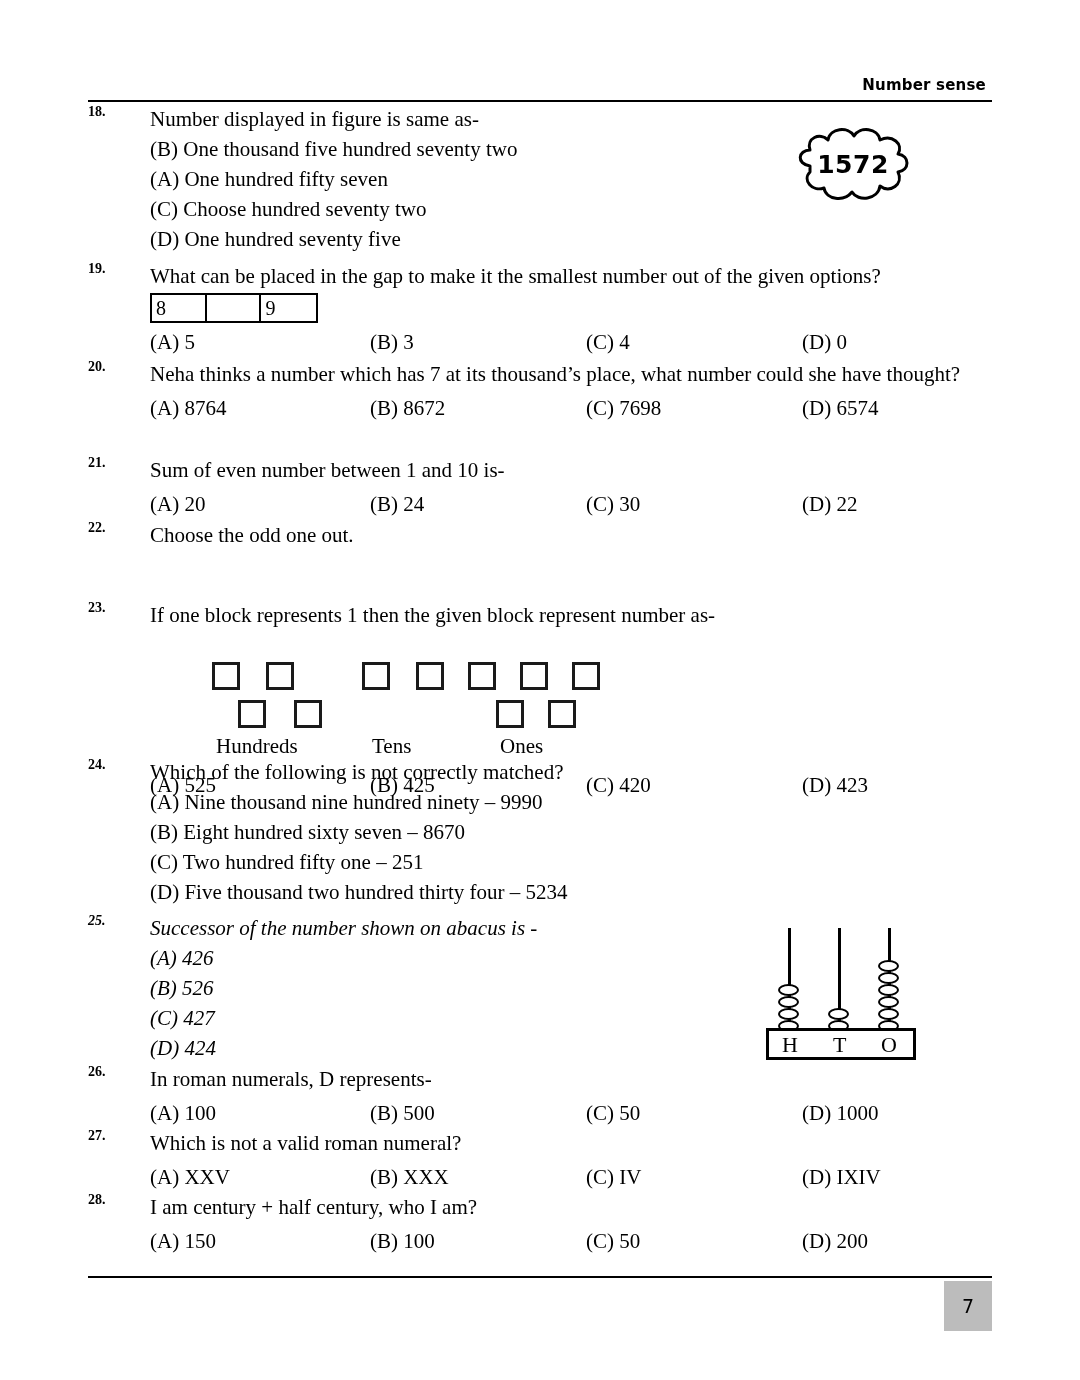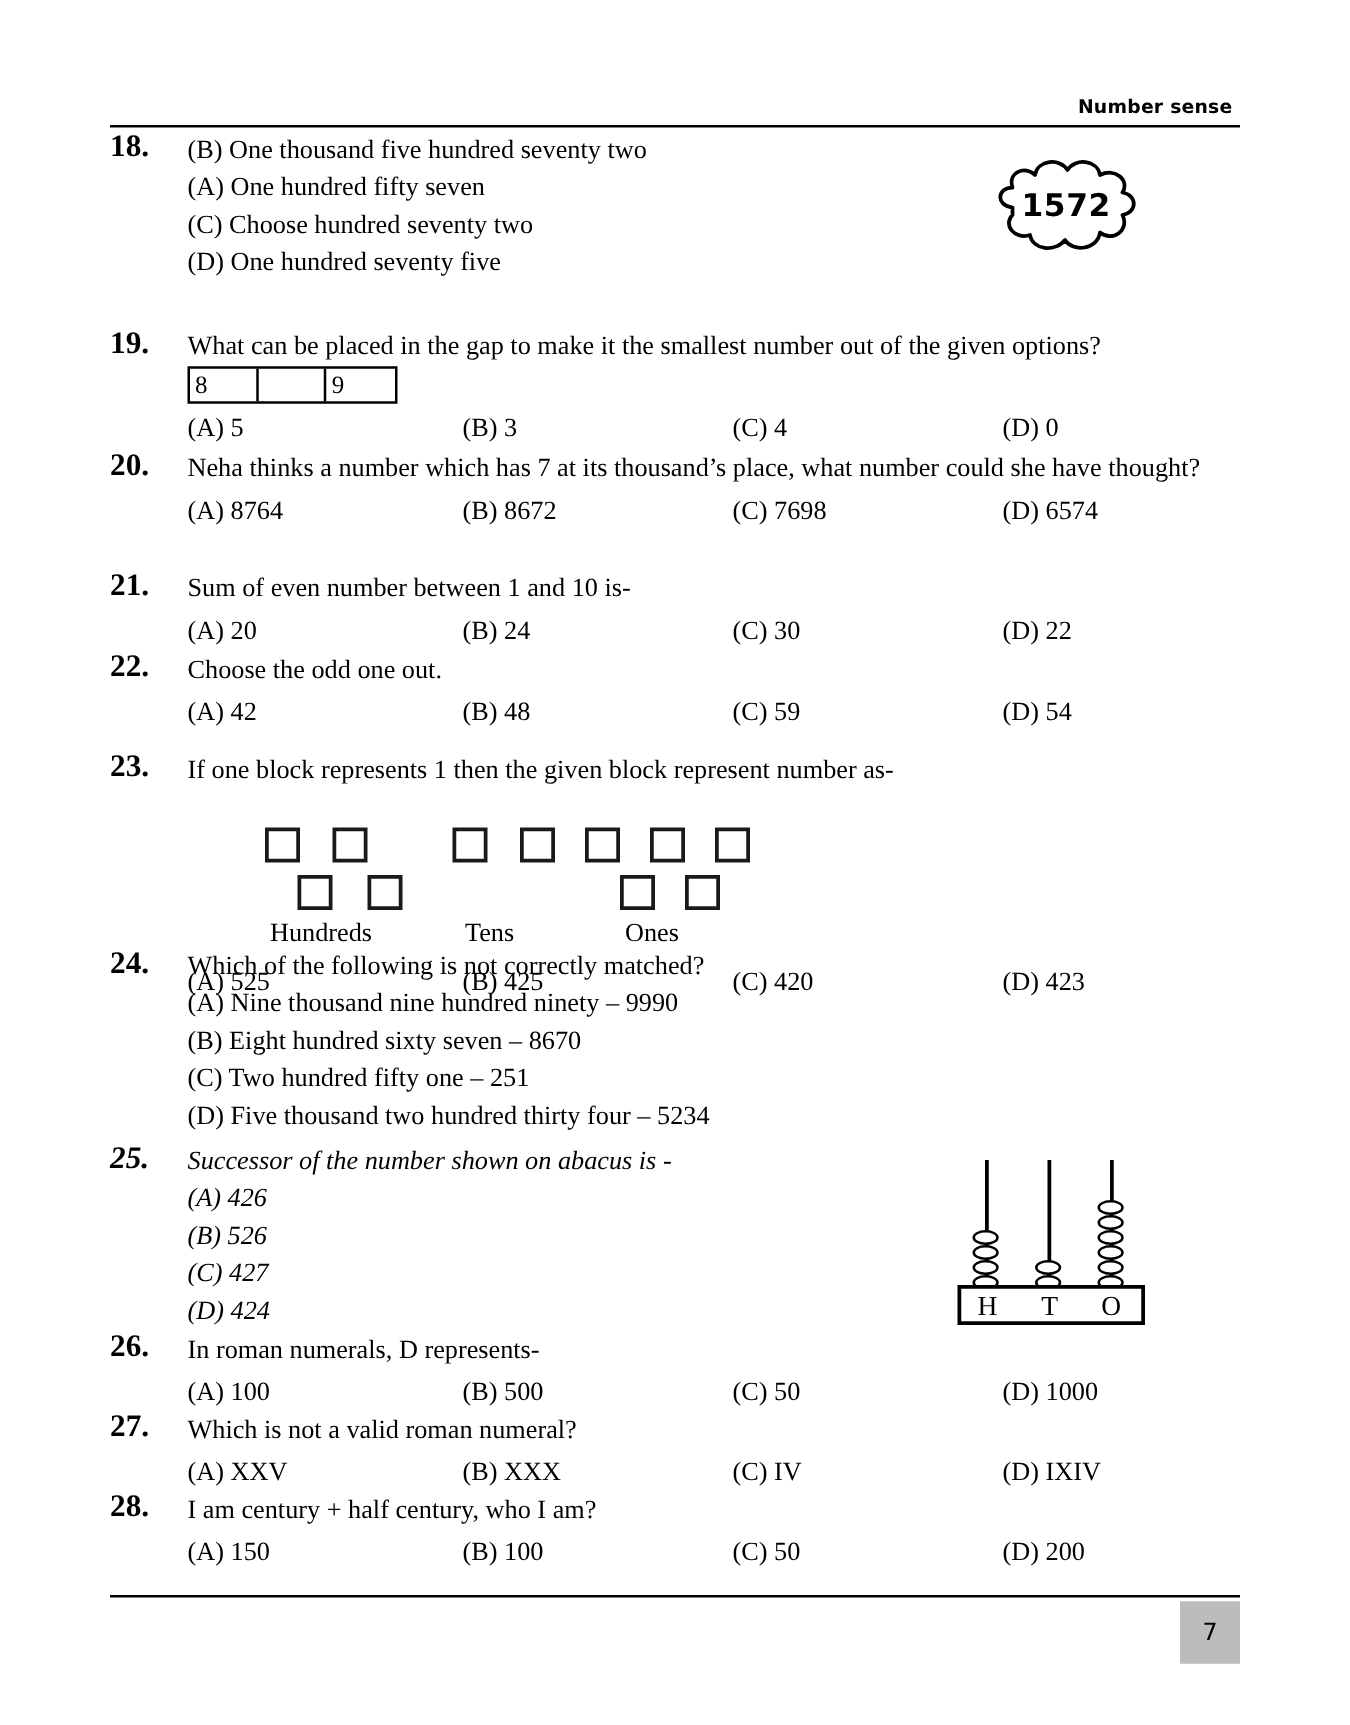--- a/index.html
+++ b/index.html
@@ -47,21 +47,21 @@
     font-size: 19px;
     display: flex; align-items: center; justify-content: center;
   }
 
   
   .q { position: absolute; left: 88px; width: 904px; }
   .qnum {
     position: absolute; left: 0; top: 0;
     width: 56px;
     font-weight: bold;
-    font-size: 25px;
+    font-size: 14px;
   }
   .qtext {
     margin-left: 62px;
     font-size: 21px;
     line-height: 30px;
   }
   .qtext.justify { text-align: justify; text-align-last: left; }
 
   .opts-stack { margin-left: 62px; }
   .opt-line { font-size: 21px; line-height: 30px; }
@@ -170,20 +170,21 @@
 </head>
 <body>
 
 <div class="page">
 
   <div class="header-label">Number sense</div>
   <div class="rule-top"></div>
 
   <div class="q" style="top:104px;">
     <div class="qnum">18.</div>
+    <div class="qtext">Number displayed in figure is same as-</div>
     <div class="opts-stack">
       <div class="opt-line">(B) One thousand five hundred seventy two</div>
       <div class="opt-line">(A) One hundred fifty seven</div>
       <div class="opt-line">(C) Choose hundred seventy two</div>
       <div class="opt-line">(D) One hundred seventy five</div>
     </div>
   </div>
 
   <div class="cloud">
     <svg width="132" height="84" viewBox="0 0 132 84">
@@ -237,26 +238,20 @@
       <span class="o o0">(A) 20</span>
       <span class="o o1">(B) 24</span>
       <span class="o o2">(C) 30</span>
       <span class="o o3">(D) 22</span>
     </div>
   </div>
 
   <div class="q" style="top:520px;">
     <div class="qnum">22.</div>
     <div class="qtext">Choose the odd one out.</div>
-    <div class="opts-row" style="margin-top:4px;">
-      <span class="o o0">(A) 42</span>
-      <span class="o o1">(B) 48</span>
-      <span class="o o2">(C) 59</span>
-      <span class="o o3">(D) 54</span>
-    </div>
   </div>
 
   <div class="q" style="top:586px;margin-top:14px;">
     <div class="qnum">23.</div>
     <div class="qtext">If one block represents 1 then the given block represent number as-</div>
 
     <div class="blocks-area">
 
       <div class="blk" style="left:62px;  top:32px;"></div>
       <div class="blk" style="left:116px; top:32px;"></div>

